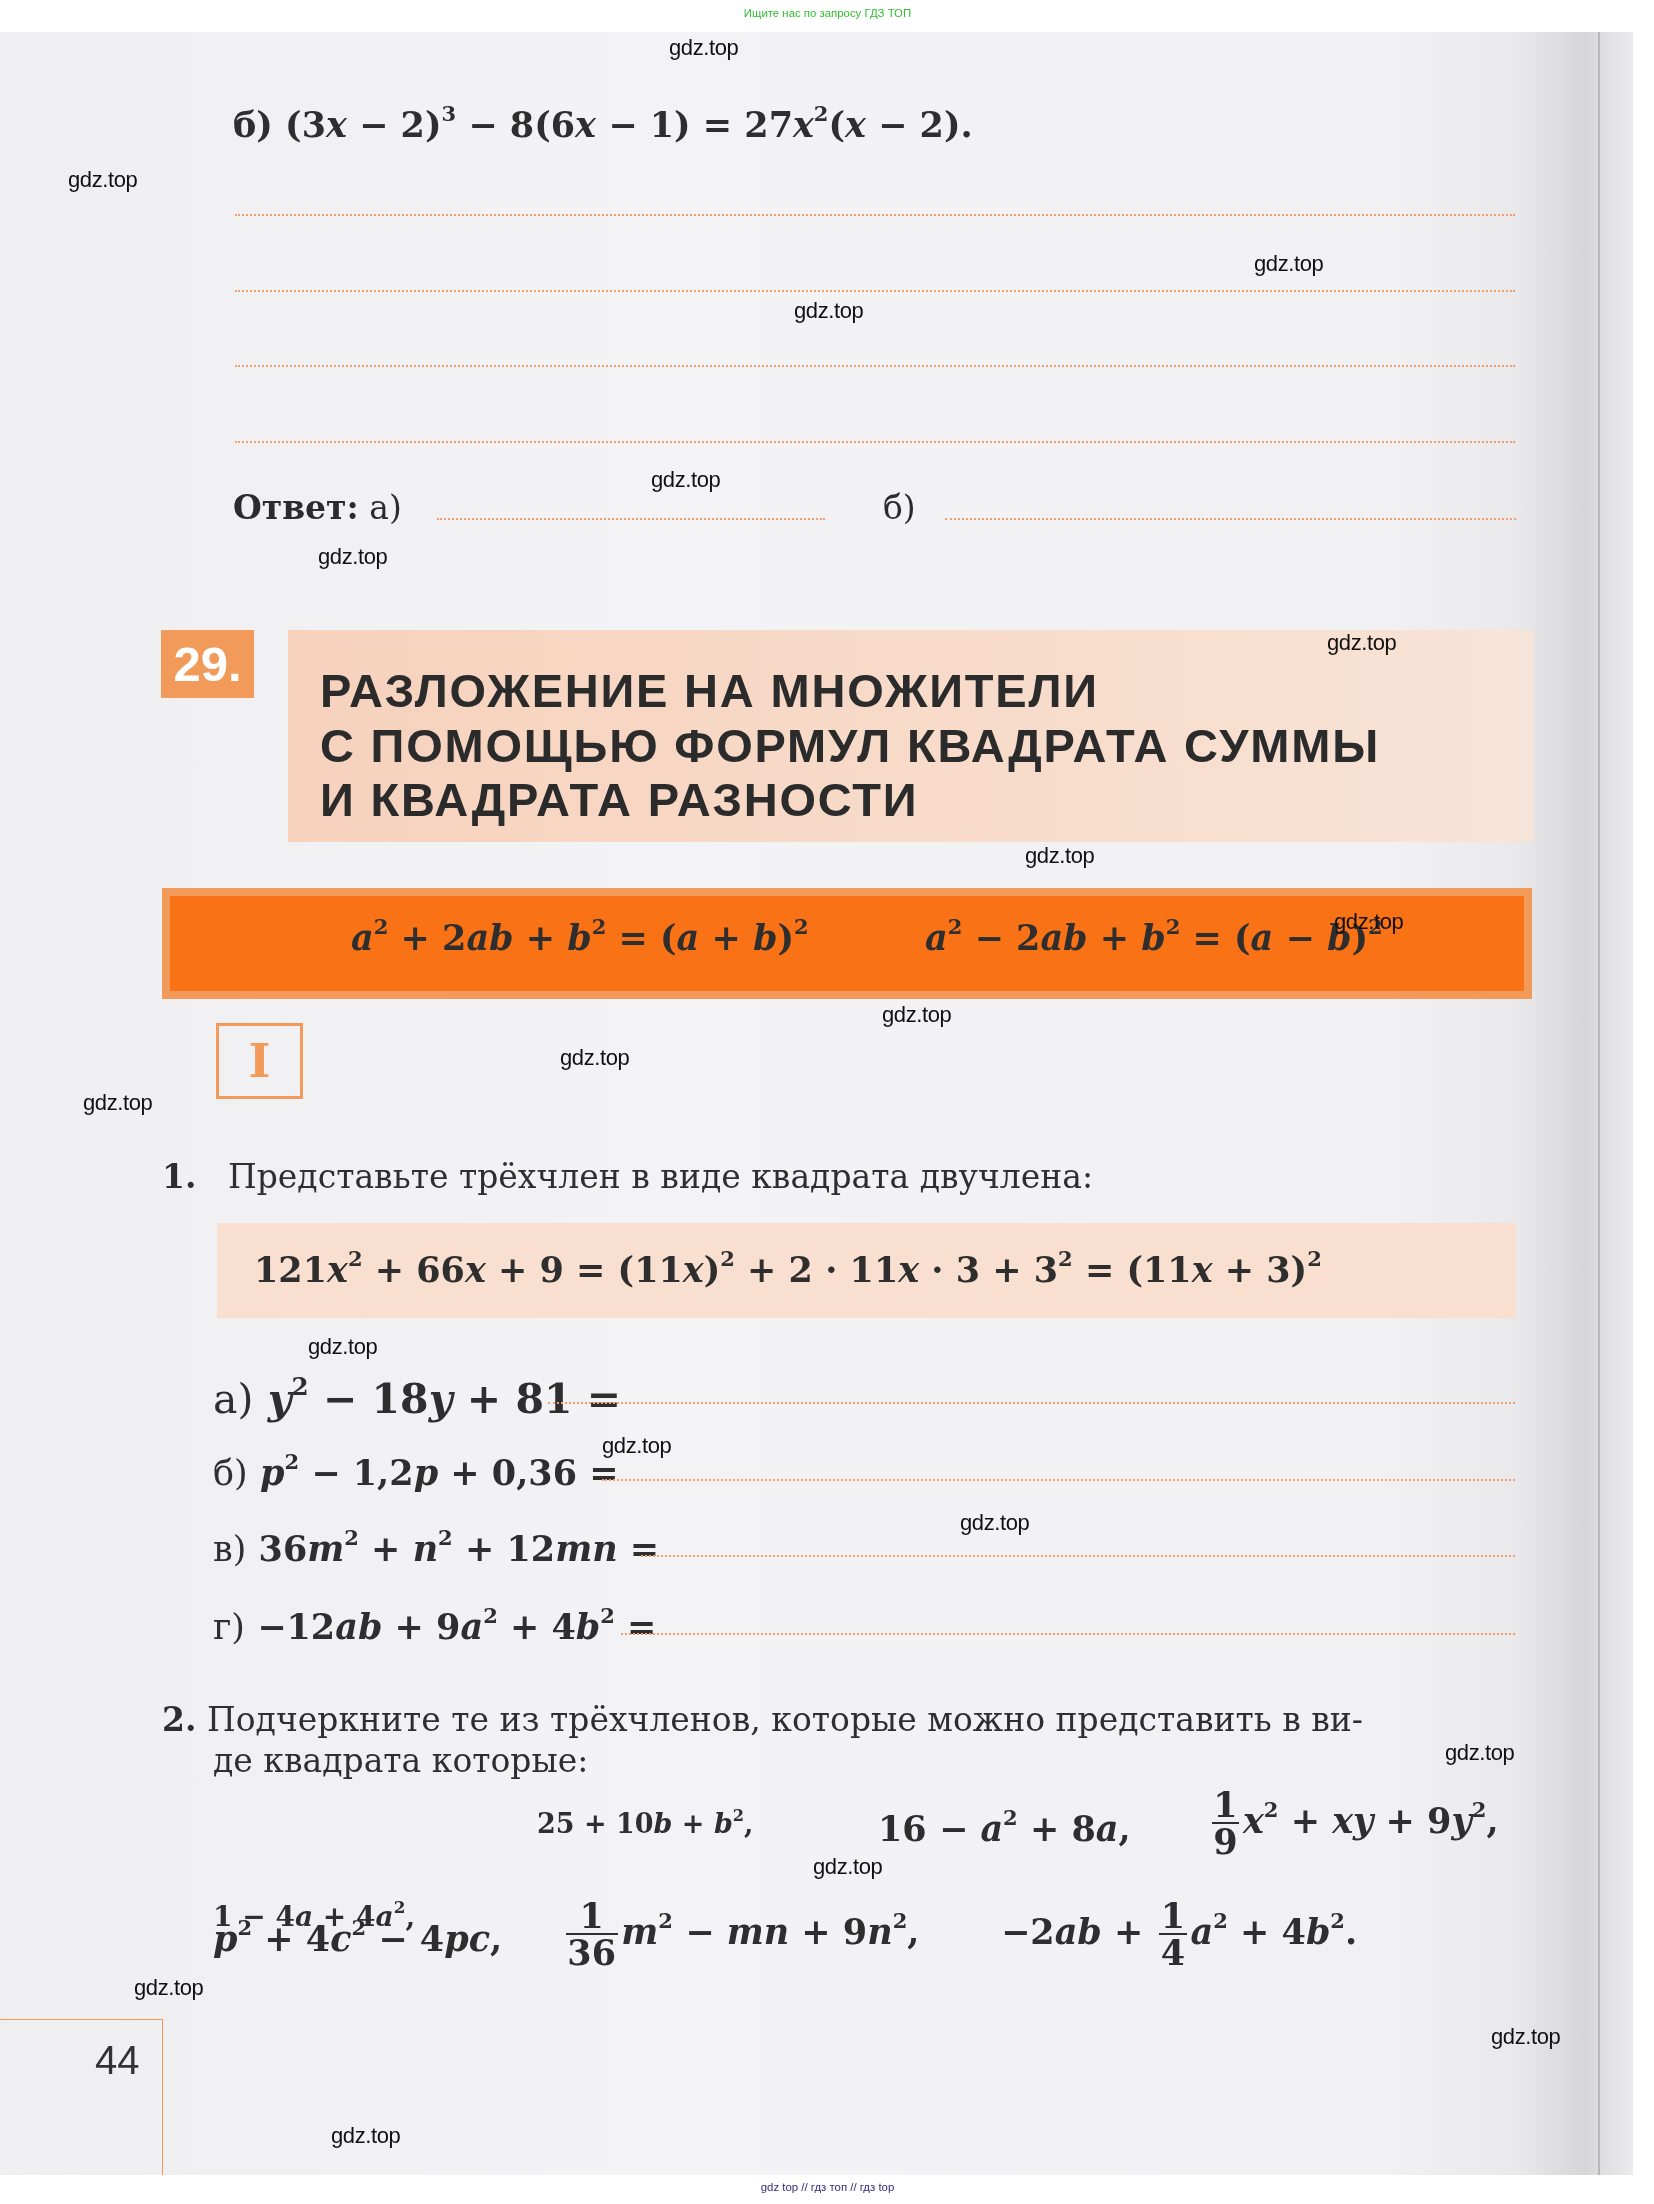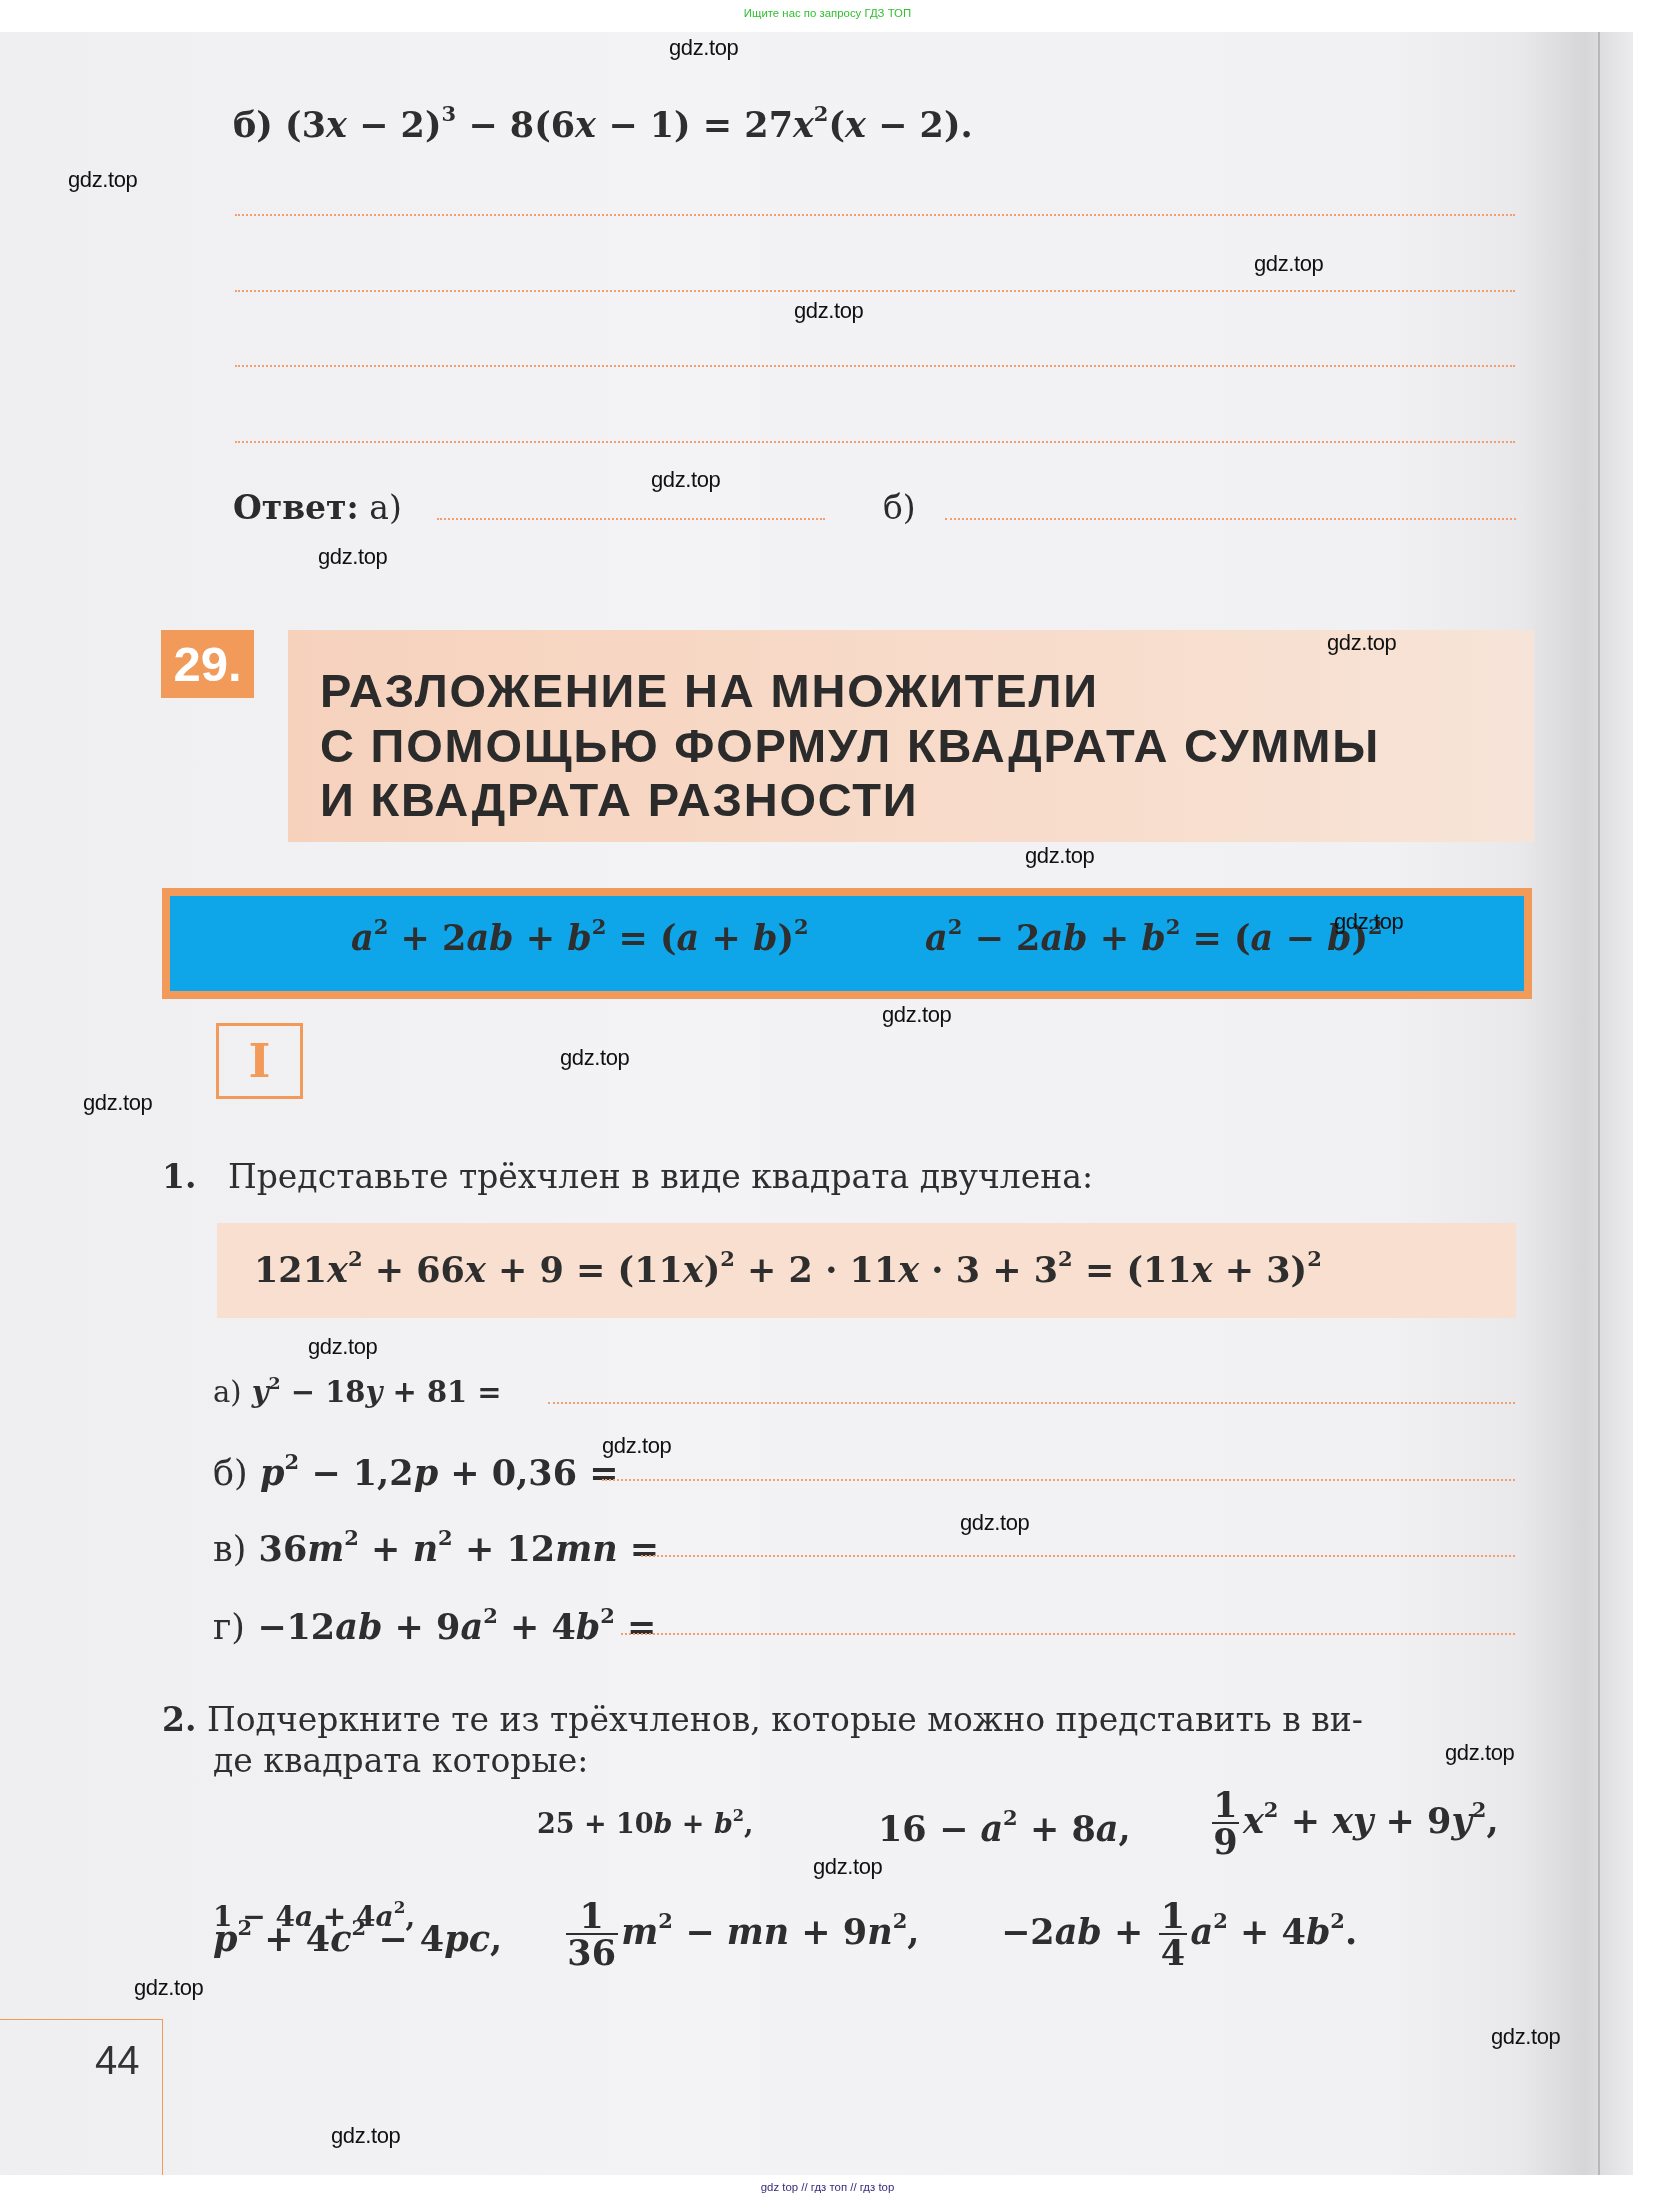--- a/index.html
+++ b/index.html
@@ -53,21 +53,21 @@
     position:absolute; left:288px; top:630px; width:1246px; height:212px;
     background:linear-gradient(to right, #f6d2bd 0%, #f8dccb 60%, #f7e4d8 100%);
   }
   .title-line {
     position:absolute; left:32px;
     font-family:"Liberation Sans", sans-serif; font-weight:bold;
     font-size:47px; color:#2b2b2b; letter-spacing:1.8px; white-space:nowrap;
   }
   .formula-box {
     position:absolute; left:162px; top:888px; width:1354px; height:95px;
-    border:8.8px solid #f29a5a; background:#0ea5e9;
+    border:8.8px solid #f29a5a; background:#f97316;
   }
   .level-box {
     position:absolute; left:216px; top:1023px; width:81px; height:70px;
     border:3.5px solid #f29a5a; color:#f29a5a;
     font-family:"DejaVu Serif", serif; font-weight:bold; font-size:47px;
     text-align:center; line-height:70px;
   }
   .example-box {
     position:absolute; left:217px; top:1223px; width:1299px; height:95px;
     background:#f8dfcf;
@@ -138,21 +138,21 @@
 <div class="task-text" style="left:162px; top:1157px;">
   <span class="task-num">1.</span>&nbsp;&nbsp;
   <span>Представьте трёхчлен в виде квадрата двучлена:</span>
 </div>
 <div class="example-box">
   <div class="abs math" style="left:37px; top:26px; font-size:35px; white-space:nowrap;">
     121<i>x</i><sup>2</sup> + 66<i>x</i> + 9 = (11<i>x</i>)<sup>2</sup> + 2 · 11<i>x</i> · 3 + 3<sup>2</sup> = (11<i>x</i> + 3)<sup>2</sup>
   </div>
 </div>
 
-<div class="abs math" style="left:213px; top:1375px; font-size:29px; white-space:nowrap;">
+<div class="abs math" style="left:213px; top:1375px; font-size:41px; white-space:nowrap;">
   <span style="font-weight:normal;">а)</span> <i>y</i><sup>2</sup> − 18<i>y</i> + 81 =
 </div>
 <div class="dots" style="left:548px; top:1402px; width:967px;"></div>
 
 <div class="abs math" style="left:213px; top:1452px; font-size:35px; white-space:nowrap;">
   <span style="font-weight:normal;">б)</span> <i>p</i><sup>2</sup> − 1,2<i>p</i> + 0,36 =
 </div>
 <div class="dots" style="left:602px; top:1479px; width:913px;"></div>
 
 <div class="abs math" style="left:213px; top:1528px; font-size:35px; white-space:nowrap;">

